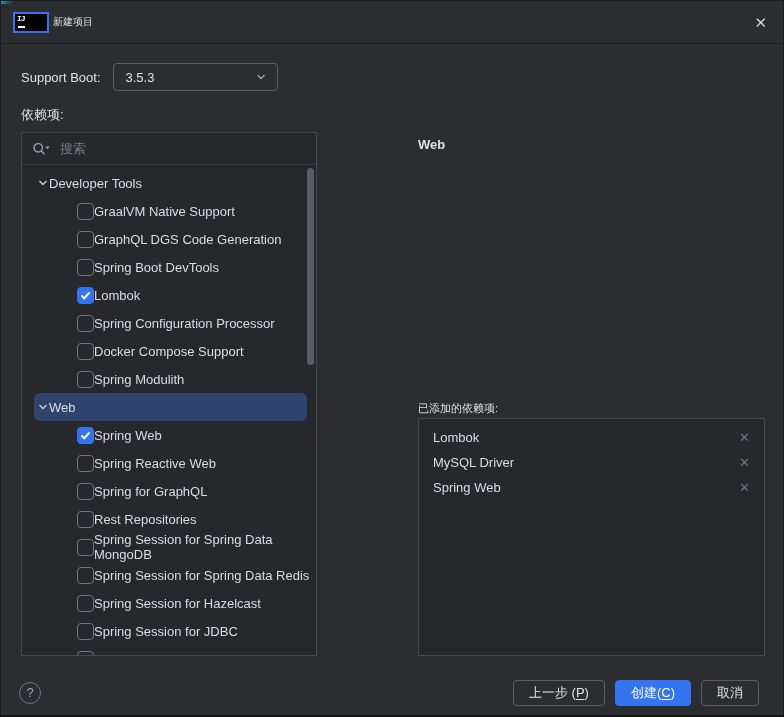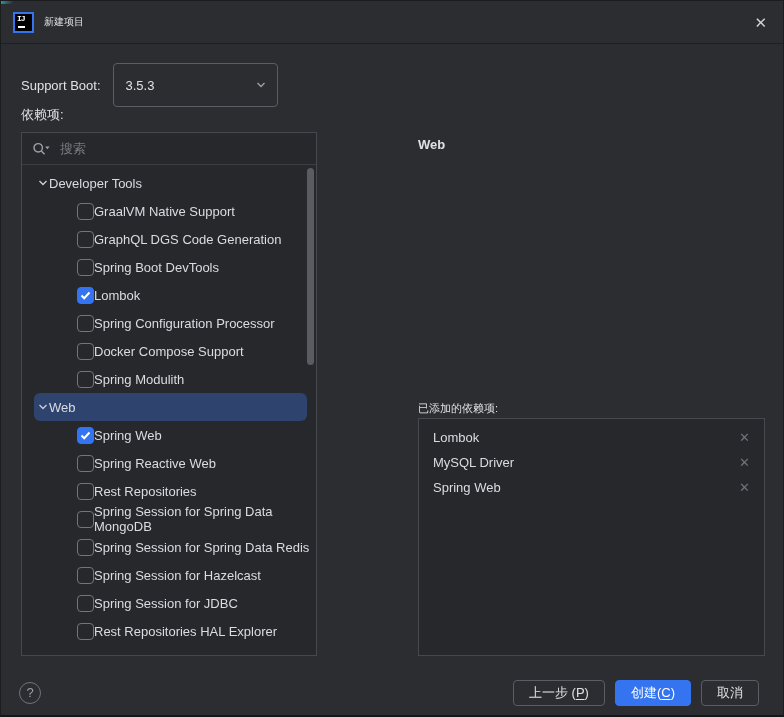--- a/index.html
+++ b/index.html
@@ -9,31 +9,31 @@
     background:#2b2d30; color:#dfe1e5; overflow:hidden; position:relative;
     --accent:#3574f0; --selection:#2e436e;
   }
   .window { width:784px; height:717px; position:relative; border:1px solid #1b1c1e; border-bottom:2px solid #141517; }
   .corner-teal { position:absolute; top:0; left:0; width:12px; height:3px;
     background:linear-gradient(120deg,#2f98a0 0%, rgba(47,152,160,.4) 55%, transparent 100%); }
 
   
   .titlebar { height:43px; display:flex; align-items:center; padding:0 16px 0 12px;
     border-bottom:1px solid #1e1f22; }
-  .logo { width:21px; height:21px; background:#000; border:2px solid var(--accent);
-    position:relative; margin-right:10px; flex:none; }
+  .logo { width:36px; height:21px; background:#000; border:2px solid var(--accent);
+    position:relative; margin-right:4px; flex:none; }
   .logo .ij { position:absolute; top:0px; left:2px; font-size:8px; font-weight:bold; color:#fff;
     font-family:"Liberation Mono", monospace; letter-spacing:-1px; }
   .logo .dash { position:absolute; bottom:3px; left:3px; width:7px; height:2px; background:#fff; }
   .titlebar .title { font-size:10px; color:#dfe1e5; }
   .close { margin-left:auto; font-size:15px; color:#ced0d6; line-height:1; cursor:default; }
 
   
   .boot-row { position:absolute; top:62px; left:20px; display:flex; align-items:center; font-size:13px; }
-  .combo { margin-left:12px; width:165px; height:44px; border:1px solid #5a5d63; border-radius:4px;
+  .combo { margin-left:12px; width:165px; height:28px; border:1px solid #5a5d63; border-radius:4px;
     display:flex; align-items:center; justify-content:space-between; padding:0 10px 0 12px; font-size:13px; }
   .chev-svg { width:12px; height:12px; }
 
   .deps-label { position:absolute; top:105px; left:20px; font-size:13px; }
 
   
   .left-panel { position:absolute; left:20px; top:131px; width:296px; height:524px;
     border:1px solid #46484d; background:#26282b; overflow:hidden; }
   .search-row { height:32px; border-bottom:1px solid #3c3e42; display:flex; align-items:center;
     padding:0 10px; gap:9px; }
@@ -161,20 +161,24 @@
             </svg>
           </span>
         <span>Spring Web</span>
       </div>
       <div class="row item">
         <span class="cb"></span>
         <span>Spring Reactive Web</span>
       </div>
       <div class="row item">
         <span class="cb"></span>
+        <span>Spring for GraphQL</span>
+      </div>
+      <div class="row item">
+        <span class="cb"></span>
         <span>Rest Repositories</span>
       </div>
       <div class="row item">
         <span class="cb"></span>
         <span>Spring Session for Spring Data MongoDB</span>
       </div>
       <div class="row item">
         <span class="cb"></span>
         <span>Spring Session for Spring Data Redis</span>
       </div>

